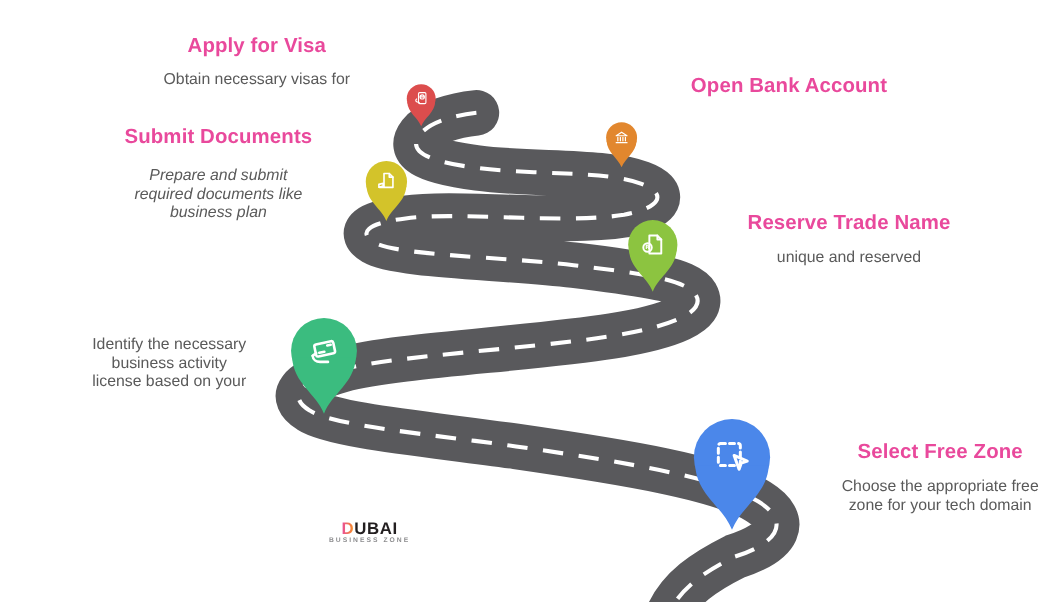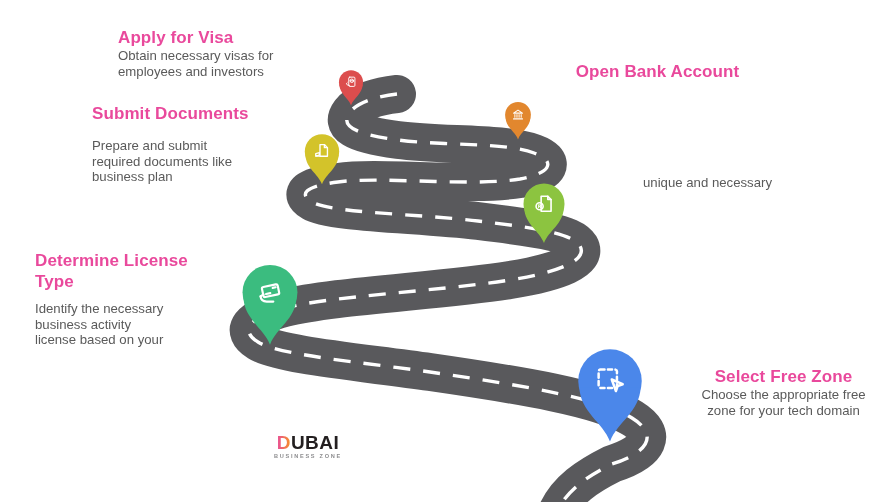--- a/index.html
+++ b/index.html
@@ -12,31 +12,31 @@
   svg.road{position:absolute;left:0;top:0;}
   .road-band{stroke:var(--road-gray,#59595c);stroke-width:38;fill:none;stroke-linecap:round;stroke-linejoin:round;}
   .road-line{stroke:#ffffff;stroke-width:3.4;fill:none;stroke-dasharray:17 13;stroke-linecap:butt;}
   .step{position:absolute;}
   .step .title{
     color:var(--accent-pink,#e9499c);
     font-size:17px;font-weight:bold;line-height:21px;letter-spacing:.1px;
   }
   .step .desc{
     color:var(--text-gray,#5a5a5a);
-    font-size:13.2px;line-height:15.5px;
+    font-size:13.2px;line-height:15.5px;margin-top:10px;
   }
   .step .desc span, .step .title span{display:block;}
-  .align-right{text-align:left;}
+  .align-right{text-align:center;}
   .align-left{text-align:center;}
   .pin{position:absolute;}
   .pin svg{display:block;width:100%;height:100%;}
   .pin .icon{stroke:#ffffff;stroke-width:1.7;fill:none;stroke-linecap:round;stroke-linejoin:round;}
   .pin text{stroke:none;fill:#ffffff;font-family:"DejaVu Sans",sans-serif;font-weight:bold;}
   .logo{position:absolute;left:268px;top:433px;width:80px;text-align:center;line-height:1;}
-  .logo .wordmark{font-size:19px;font-weight:800;color:var(--logo-black,#231f20);letter-spacing:.5px;}
+  .logo .wordmark{font-size:14px;font-weight:800;color:var(--logo-black,#231f20);letter-spacing:.5px;}
   .logo .wordmark .d{
     background:linear-gradient(90deg,var(--logo-grad-start,#e94d9b),var(--logo-grad-end,#f7941e));
     -webkit-background-clip:text;background-clip:text;color:transparent;
   }
   .logo .tagline{font-size:5.6px;color:#8d8d8f;letter-spacing:1.7px;margin-top:2px;font-weight:bold;}
 </style>
 </head>
 <body>
 
 <div class="stage">
@@ -153,53 +153,51 @@
       </g>
     </svg>
   </div>
 
   <div class="step align-right" style="left:118px;top:27px;width:192px;">
     <div class="title">
         <span>Apply for Visa</span>
       </div>
     <div class="desc">
       <span>Obtain necessary visas for</span>
-        <span>employees and investors</span>
     </div>
   </div>
 
   <div class="step align-left" style="left:565px;top:61px;width:185px;">
     <div class="title">
         <span>Open Bank Account</span>
       </div>
   </div>
 
   <div class="step align-right" style="left:92px;top:103px;width:180px;">
     <div class="title">
         <span>Submit Documents</span>
       </div>
-    <div class="desc" style="margin-top:14px;">
+    <div class="desc" style="margin-top:14px;font-style:italic;">
       <span>Prepare and submit</span>
         <span>required documents like</span>
         <span>business plan</span>
     </div>
   </div>
 
   <div class="step align-left" style="left:610px;top:175px;width:195px;">
+    <div class="title">
+        <span>Reserve Trade Name</span>
+      </div>
     <div class="desc">
-        <span>unique and necessary</span>
+        <span>unique and reserved</span>
     </div>
   </div>
 
   <div class="step align-right" style="left:35px;top:250px;width:212px;">
-    <div class="title">
-        <span>Determine License</span>
-        <span>Type</span>
-      </div>
-    <div class="desc" style="margin-top:9px;">
+    <div class="desc" style="margin-top:29px;">
       <span>Identify the necessary</span>
         <span>business activity</span>
         <span>license based on your</span>
     </div>
   </div>
 
   <div class="step align-left" style="left:686px;top:366px;width:195px;">
     <div class="title">
         <span>Select Free Zone</span>
       </div>

